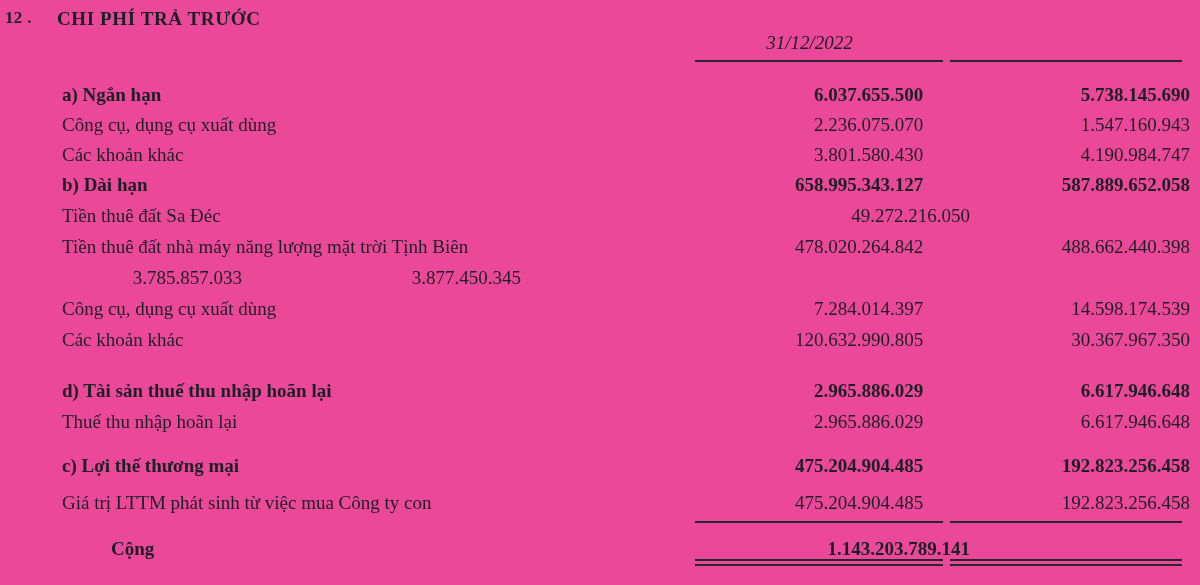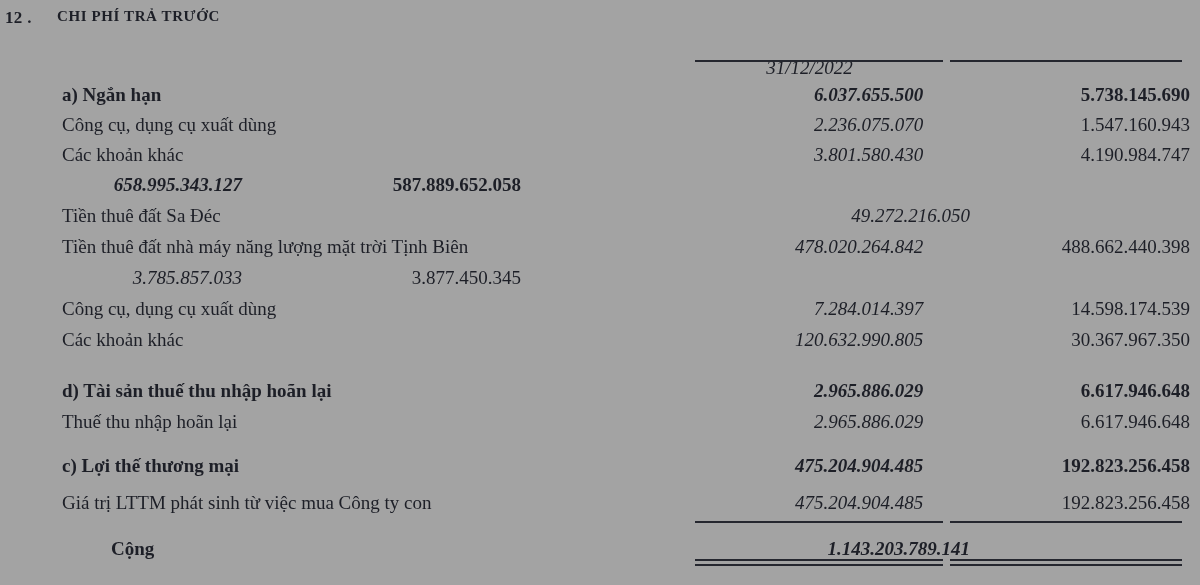--- a/index.html
+++ b/index.html
@@ -13,21 +13,21 @@
     font-family: "Liberation Serif", "DejaVu Serif", serif;
     color: #1d1f27;
     overflow: hidden;
     position: relative;
   }
 
   .page {
     position: relative;
     width: 1200px;
     height: 585px;
-    background: #a3a3a3;
+    background: #ec4899;
   }
 
   
   .note-title {
     position: absolute;
     left: 0;
     top: 8px;
     width: 660px;
     height: 34px;
     display: flex;
@@ -38,21 +38,21 @@
     width: 57px;
     padding-left: 5px;
     box-sizing: border-box;
     font-weight: bold;
     font-size: 17px;
     letter-spacing: 0.3px;
     white-space: nowrap;
   }
   .note-heading {
     font-weight: bold;
-    font-size: 15px;
+    font-size: 19px;
     letter-spacing: 0.6px;
     white-space: nowrap;
   }
 
   
   .table {
     position: absolute;
     left: 0;
     top: 0;
     width: 1200px;
@@ -81,35 +81,34 @@
     padding-left: 111px;
   }
 
   .cell-num {
     box-sizing: border-box;
     text-align: right;
     font-size: 19px;
     white-space: nowrap;
     line-height: 1.1;
   }
-  .cell-num.c1 { width: 253px; padding-right: 11px; font-style: italic; }
+  .cell-num.c1 { width: 253px; padding-right: 11px; }
   .cell-num.c2 { width: 240px; padding-right: 10px; }
 
   .bold { font-weight: bold; }
 
   
   .header-row {
     position: absolute;
     left: 0;
     top: 30px;
     width: 1200px;
     height: 26px;
     display: flex;
     align-items: center;
-    margin-top: 25px;
   }
   .header-spacer { width: 690px; }
   .header-cell {
     box-sizing: border-box;
     text-align: center;
     font-style: italic;
     font-size: 19px;
     white-space: nowrap;
   }
   .header-cell.c1 { width: 253px; padding-right: 14px; }
@@ -163,20 +162,21 @@
       <div class="cell-num c2">1.547.160.943</div>
     </div>
 
     <div class="row" style="top:136px">
       <div class="cell-label">Các khoản khác</div>
       <div class="cell-num c1">3.801.580.430</div>
       <div class="cell-num c2">4.190.984.747</div>
     </div>
 
     <div class="row" style="top:166px">
+      <div class="cell-label bold">b) Dài hạn</div>
       <div class="cell-num c1 bold">658.995.343.127</div>
       <div class="cell-num c2 bold">587.889.652.058</div>
     </div>
 
     <div class="row" style="top:197px">
       <div class="cell-label">Tiền thuê đất Sa Đéc</div>
       <div class="cell-num c1">49.272.216.050</div>
     </div>
 
     <div class="row" style="top:228px">

